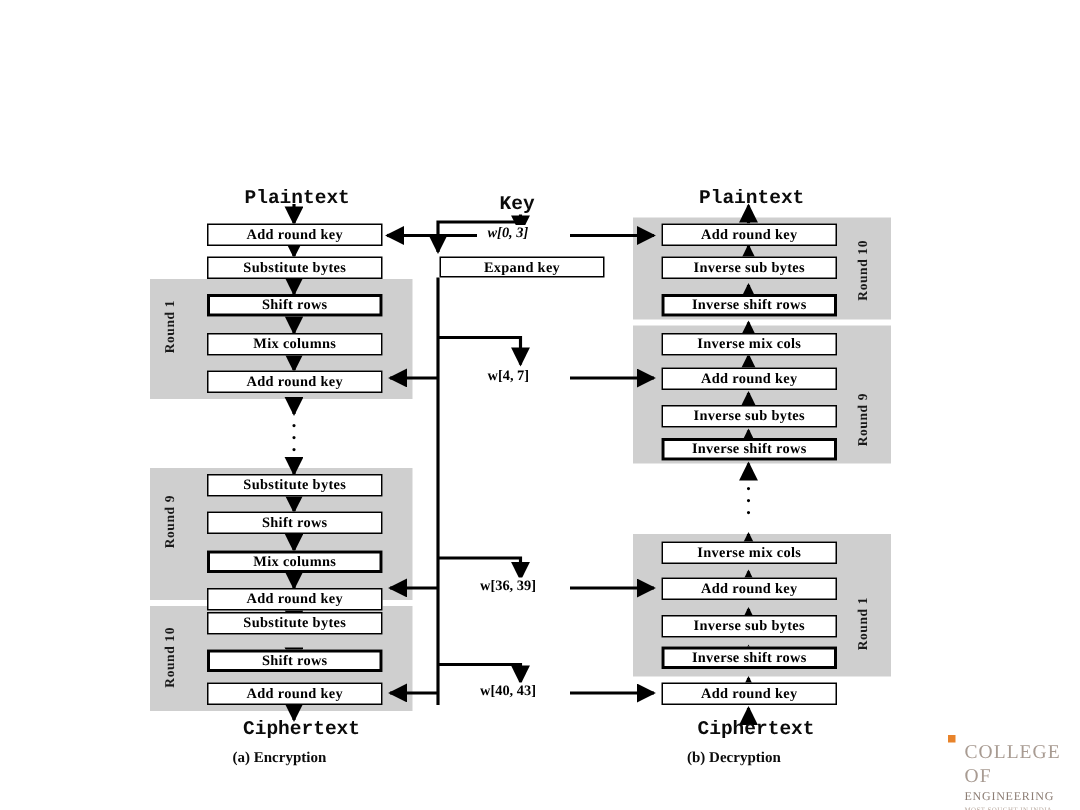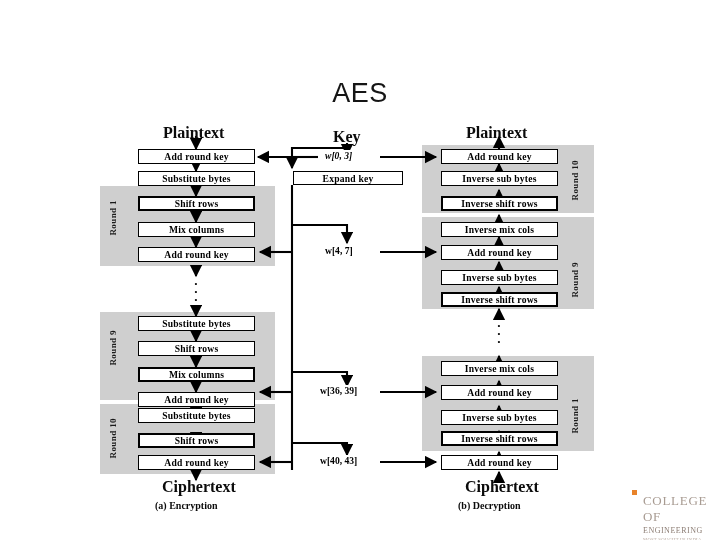--- a/index.html
+++ b/index.html
@@ -41,21 +41,21 @@
     font-family:"Liberation Serif", serif;font-weight:bold;
     font-size:9.6px;color:#000;letter-spacing:.2px;box-sizing:border-box;
   }
   .box.thick{border-width:2.2px;}
   .band{position:absolute;background:#cfcfcf;}
   .vlabel{
     position:absolute;font-family:"Liberation Serif", serif;font-weight:bold;
     font-size:9px;color:#1a1a1a;letter-spacing:.4px;
     writing-mode:vertical-rl;transform:rotate(180deg);white-space:nowrap;
   }
-  .hdr{font-size:16px;}
+  .hdr{font-size:13px;font-family:Liberation Mono, monospace;}
   .cap{font-size:10px;}
   .wlbl{
     position:absolute;background:#fff;padding:0 3px;
     font-family:"Liberation Serif", serif;font-weight:bold;font-size:9.6px;color:#000;
     white-space:nowrap;
   }
   .dots{
     position:absolute;font-family:"Liberation Serif", serif;font-weight:bold;
     font-size:13px;color:#000;line-height:8px;text-align:center;width:10px;
   }
@@ -72,21 +72,20 @@
   .logo-l1{font-family:"Liberation Serif", serif;font-size:13px;letter-spacing:.7px;color:#a89b92;}
   .logo-l2{font-family:"Liberation Serif", serif;font-size:8px;letter-spacing:.5px;color:#8c7d74;margin-top:1px;}
   .logo-l3{font-family:"Liberation Serif", serif;font-size:4.6px;letter-spacing:.3px;color:#b9aaa0;margin-top:2px;}
 </style>
 </head>
 <body>
 
 <div class="slide">
 
 
-  <div class="slide-title">AES</div>
 
   <div class="diagram">
 
     <div class="band" style="left:100px;top:186px;width:175px;height:80px;"></div>
     <div class="band" style="left:100px;top:312px;width:175px;height:88px;"></div>
     <div class="band" style="left:100px;top:404px;width:175px;height:70px;"></div>
     <div class="band" style="left:422px;top:145px;width:172px;height:68px;"></div>
     <div class="band" style="left:422px;top:217px;width:172px;height:92px;"></div>
     <div class="band" style="left:422px;top:356px;width:172px;height:95px;"></div>
 

